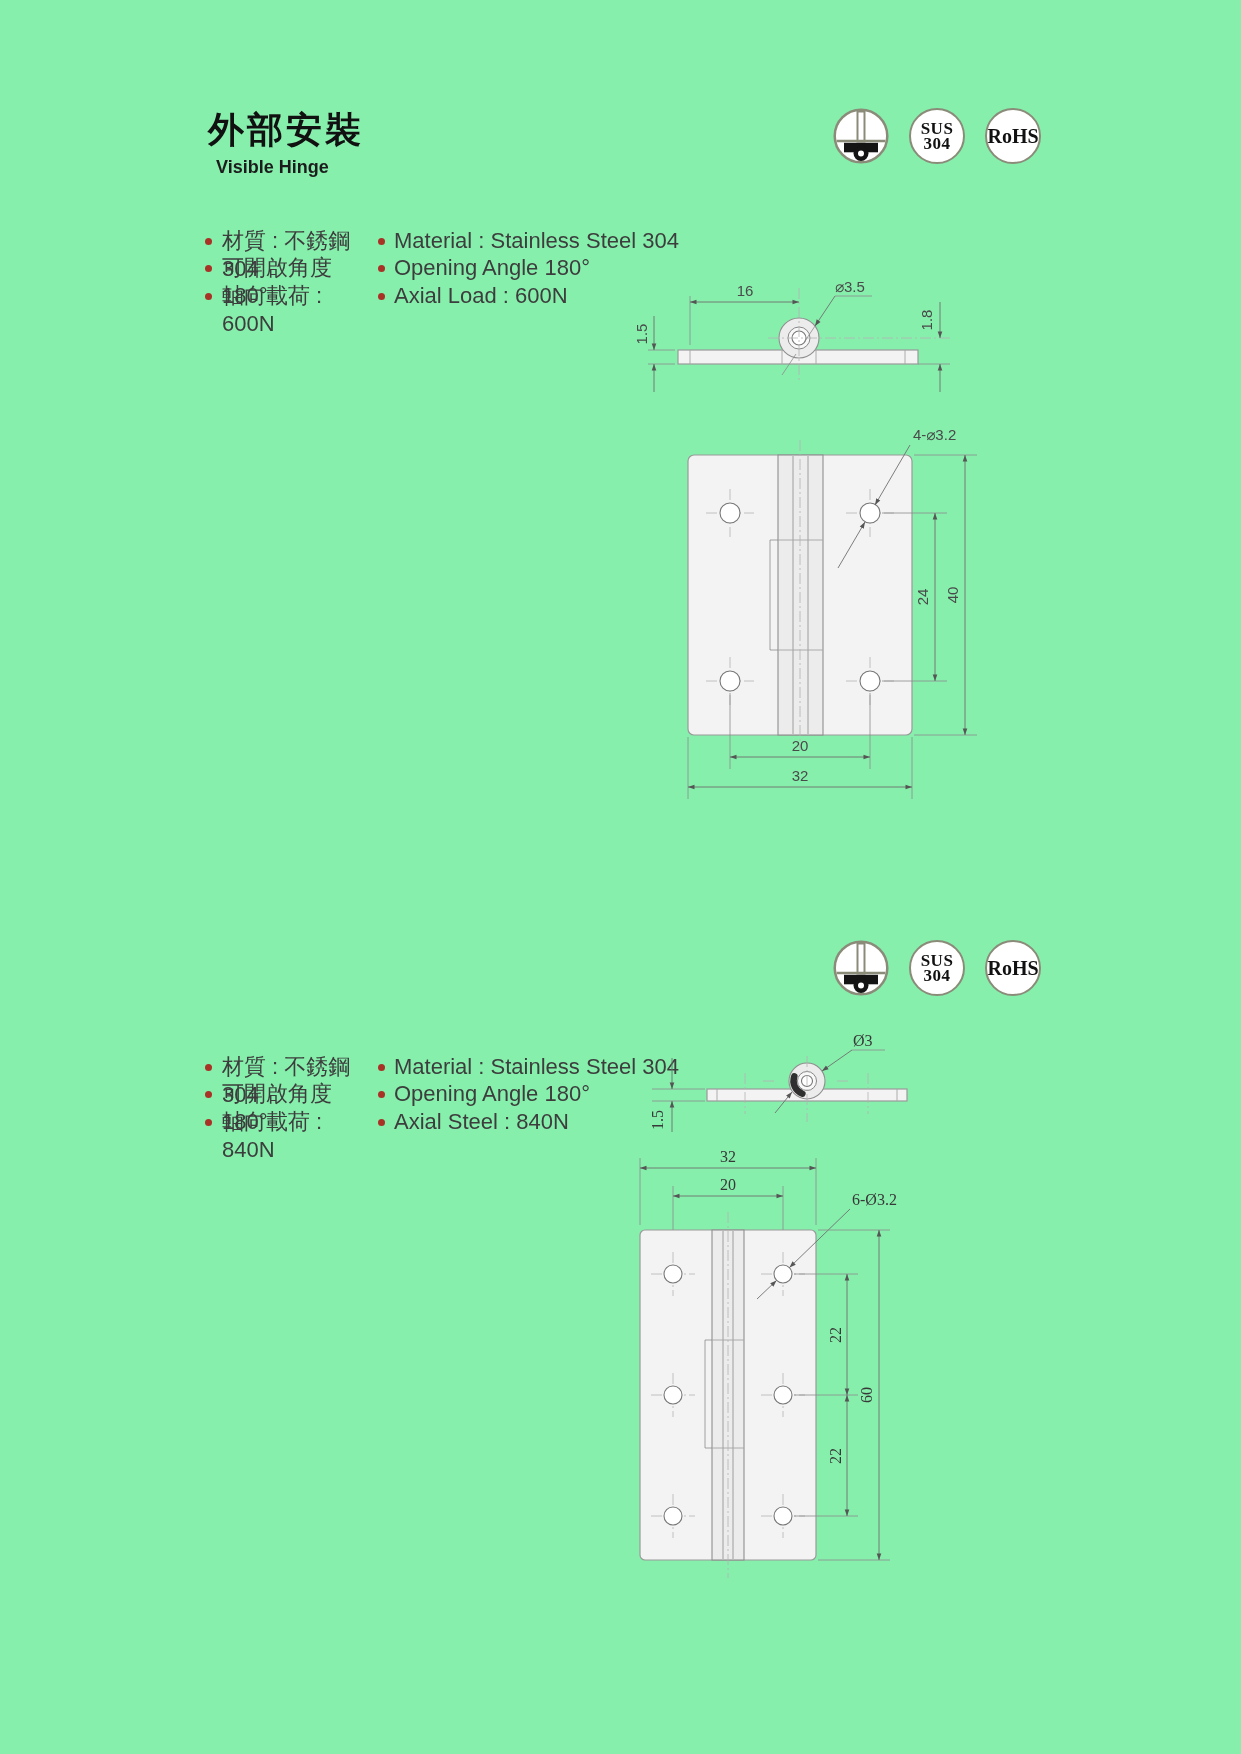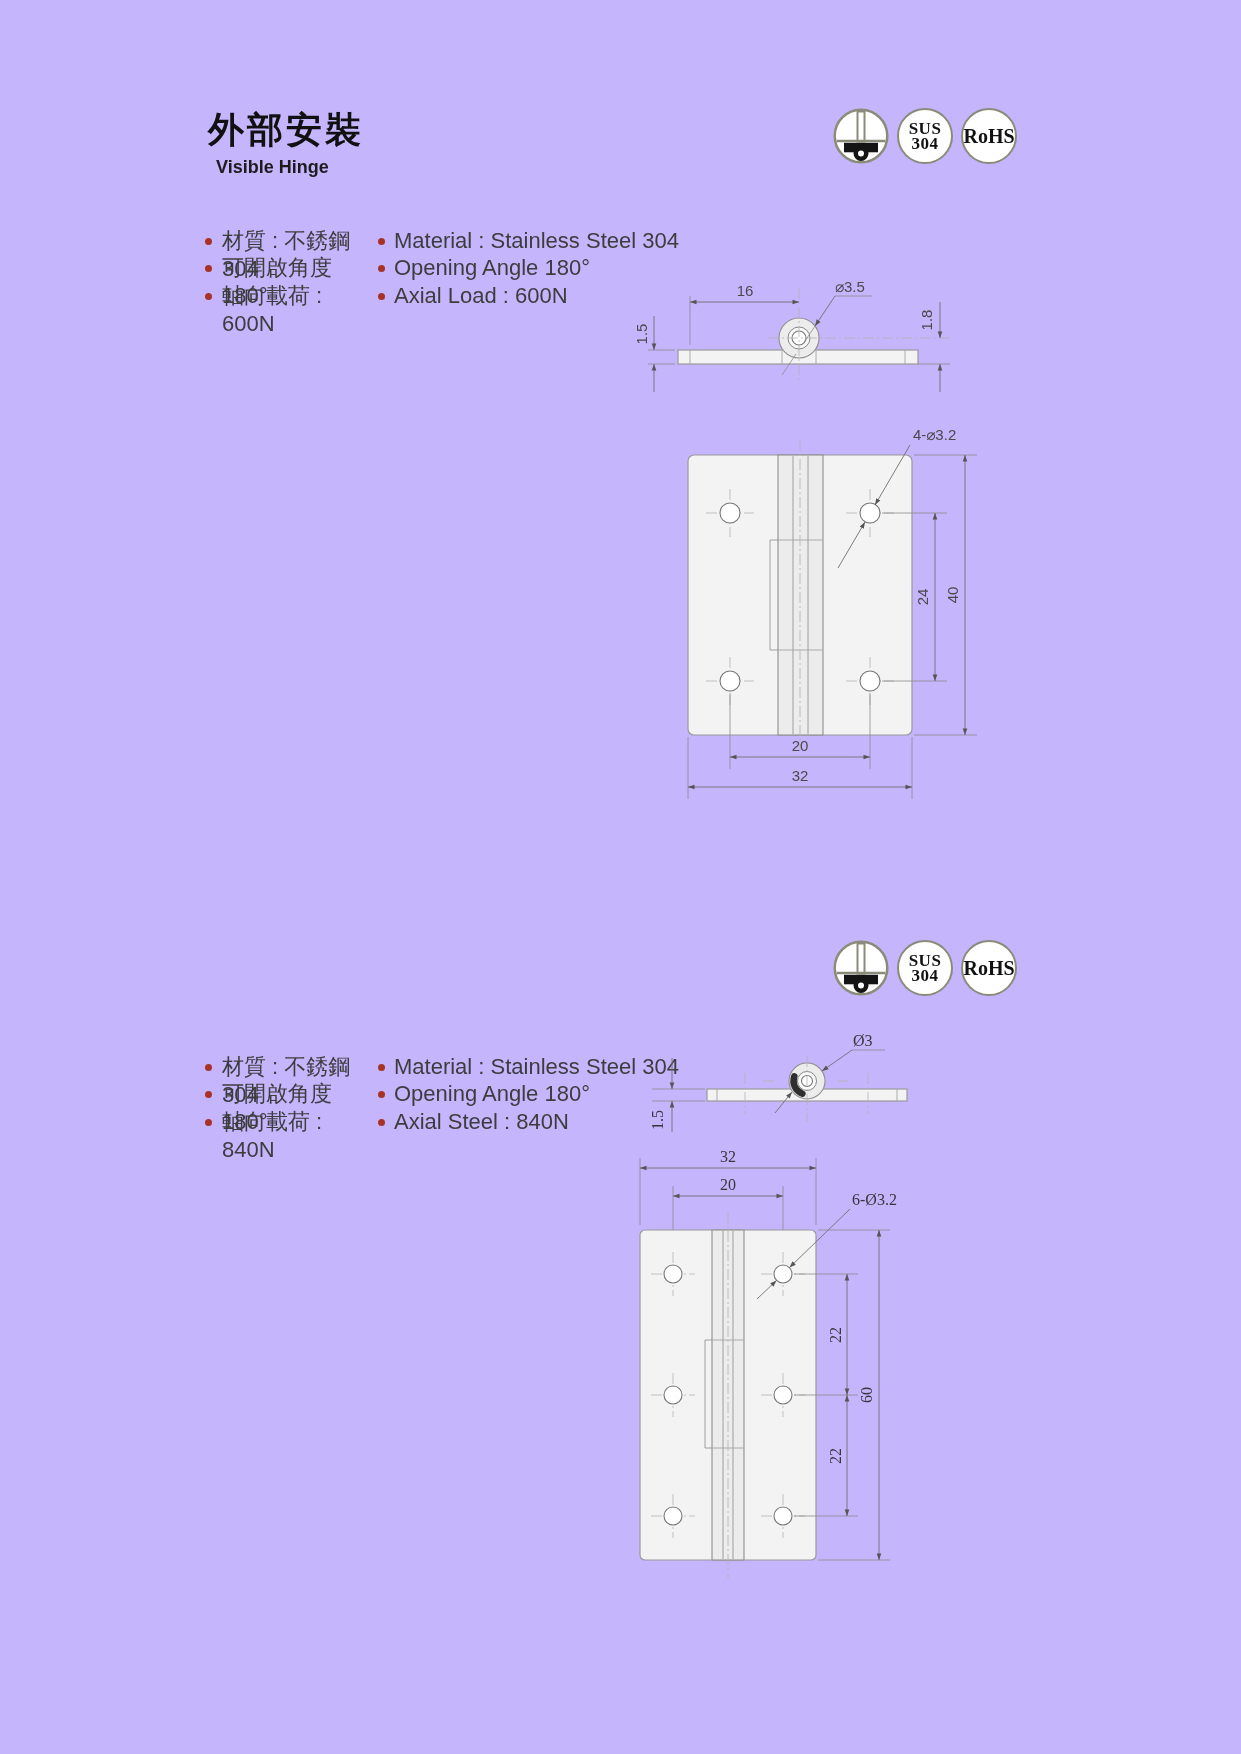--- a/index.html
+++ b/index.html
@@ -1,26 +1,26 @@
 <!DOCTYPE html>
 <html><head>
 <meta charset="utf-8">
 <style>
   html,body{margin:0;padding:0;background:#e9e9e9;}
   .page{
-    position:relative; width:1241px; height:1754px; background:#c4b5fd;
+    position:relative; width:1241px; height:1754px; background:#86efac;
     font-family:"Liberation Sans","DejaVu Sans",sans-serif; overflow:hidden;
     margin:0 auto;
   }
   
   .title-block{position:absolute; left:208px; top:112px;}
   .title-zh{font-size:36px; font-weight:700; color:#111; letter-spacing:3px; line-height:1; margin:0;}
   .title-en{font-size:18px; font-weight:700; color:#1c1c1c; margin:10px 0 0 8px; line-height:1;}
   
-  .badge-row{position:absolute; display:flex; gap:8px; align-items:center;}
+  .badge-row{position:absolute; display:flex; gap:20px; align-items:center;}
   .badge{width:56px; height:56px; border-radius:50%; box-sizing:border-box;
          display:flex; flex-direction:column; align-items:center; justify-content:center;}
   .badge.ring{border:2.5px solid #8b8b79; background:#fff;}
   .badge .sus{font-family:"Liberation Serif","DejaVu Serif",serif; font-weight:700;
               font-size:17px; line-height:15px; color:#111; letter-spacing:0.5px;}
   .badge .rohs{font-family:"Liberation Serif","DejaVu Serif",serif; font-weight:700;
                font-size:20px; color:#111;}
   
   .specs{position:absolute; left:205px;}
   .spec-row{display:flex; align-items:baseline; height:27.4px; font-size:22px; color:#3d3d3d;}

